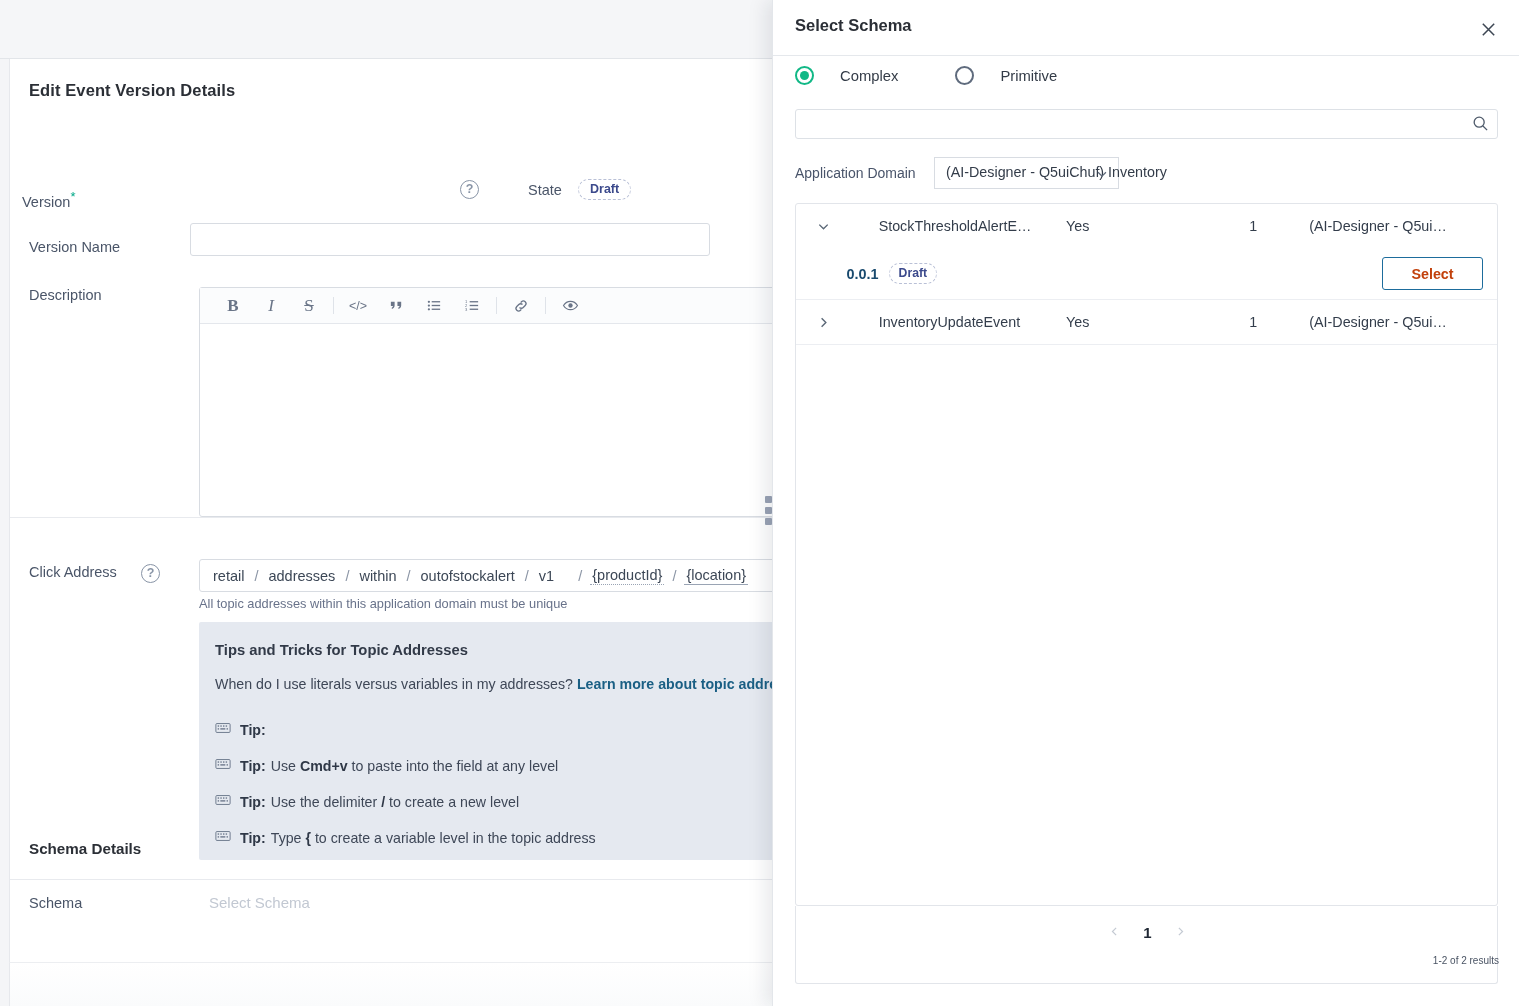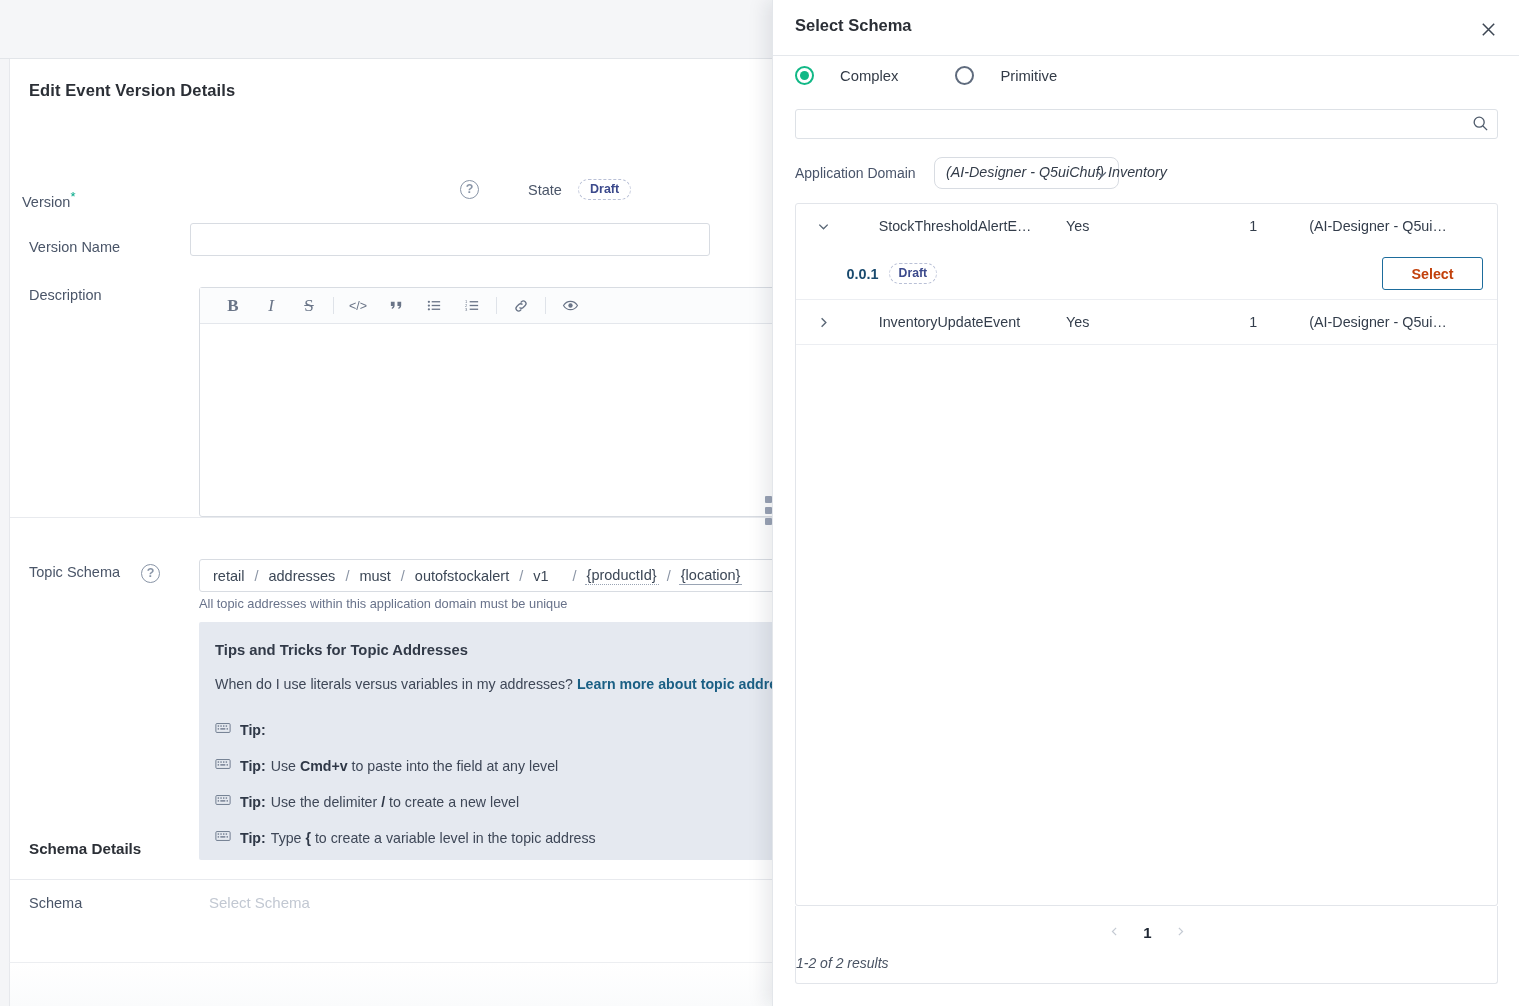--- a/index.html
+++ b/index.html
@@ -168,21 +168,21 @@
 
   .search-box {
     position:absolute; left:22px; top:109px; width:703px; height:30px;
     border:1px solid #dde1e6; border-radius:3px; background:#fff;
   }
   .search-ico { position:absolute; right:8px; top:5px; color:#5c6878; }
 
   .appdom-lb { position:absolute; left:22px; top:165px; font-size:14px; color:#49546a; }
   .appdom-sel {
     position:absolute; left:161px; top:157px; width:185px; height:32px;
-    border:1px solid #d8dce2; border-radius:8px; background:#fff;font-style:italic;
+    border:1px solid #d8dce2; border-radius:0; background:#fff;
   }
   .appdom-sel .v {
     position:absolute; left:11px; top:6px; font-size:14.3px; color:#333c49;
     white-space:nowrap;
   }
   .appdom-sel .chev { position:absolute; right:9px; top:9px; color:#5c6878; }
 
   
   .tbl {
     position:absolute; left:22px; top:203px; width:703px; height:703px;
@@ -224,22 +224,22 @@
   .pager {
     position:absolute; left:22px; top:906px; width:703px; height:78px;
     border-left:1px solid #e2e5ea; border-right:1px solid #e2e5ea;
     border-bottom:1px solid #e2e5ea; border-radius:0 0 3px 3px;
     background:#fff;
   }
   .pg-nav { position:absolute; left:0; top:18px; width:703px;
     display:flex; align-items:center; justify-content:center; gap:22px; }
   .pg-arrow { color:#c4cad3; font-size:15px; }
   .pg-num { font-size:15px; font-weight:700; color:#1f2733; }
-  .pg-res { position:absolute; left:0; top:49px; width:703px; text-align:left;
-    font-size:14px; color:#4a5464;font-style:italic; }
+  .pg-res { position:absolute; left:0; top:49px; width:703px; text-align:right;
+    font-size:10px; color:#4a5464; }
 </style>
 </head>
 <body>
 
 <div id="app">
 
   <div id="left-region">
     <div class="top-strip"></div>
 
     <div class="left-card">
@@ -303,29 +303,29 @@
               <path d="M1.6 9S4.3 4.6 9 4.6 16.4 9 16.4 9 13.7 13.4 9 13.4 1.6 9 1.6 9z"></path>
               <circle cx="9" cy="9" r="2.3" fill="#6a7588" stroke="none"></circle>
             </svg>
           </div>
         </div>
         <div style="height:193px;"></div>
       </div>
 
       <div class="divider-h" style="left:0; top:458px; width:772px;"></div>
 
-      <div class="lbl" style="left:19px; top:505px;">Topic Schema</div>
+      <div class="lbl" style="left:19px; top:505px;">Click Address</div>
       <div class="circ-q" style="left:131px; top:505px;">?</div>
 
       <div class="topic-field">
         <span class="tseg">retail</span>
         <span class="tsl">/</span>
         <span class="tseg">addresses</span>
         <span class="tsl">/</span>
-        <span class="tseg">must</span>
+        <span class="tseg">within</span>
         <span class="tsl">/</span>
         <span class="tseg">outofstockalert</span>
         <span class="tsl">/</span>
         <span class="tseg">v1</span>
         <span class="tsl" style="padding-left:22px;">/</span>
         <span class="tseg tvar-dot">{productId}</span>
         <span class="tsl">/</span>
         <span class="tseg tvar-sol">{location}</span>
       </div>
       <div class="helper-note">All topic addresses within this application domain must be unique</div>

